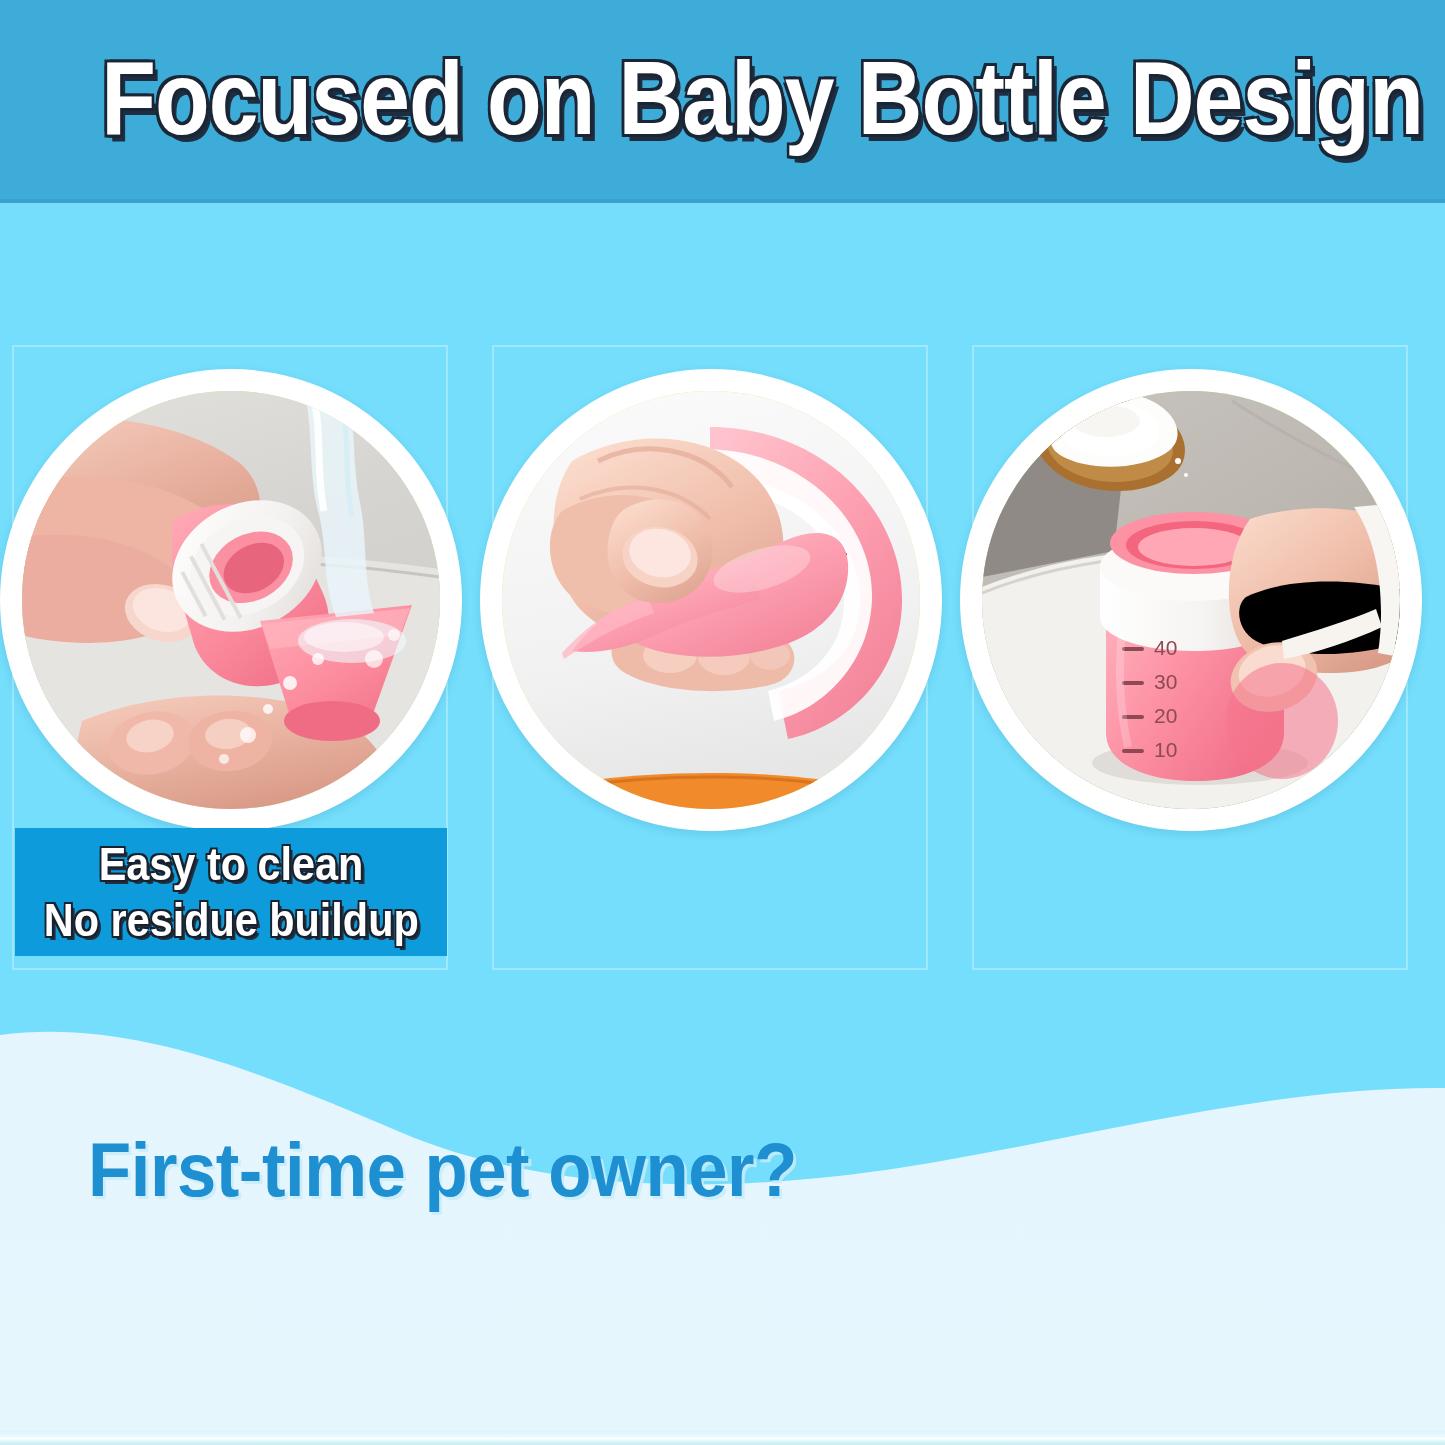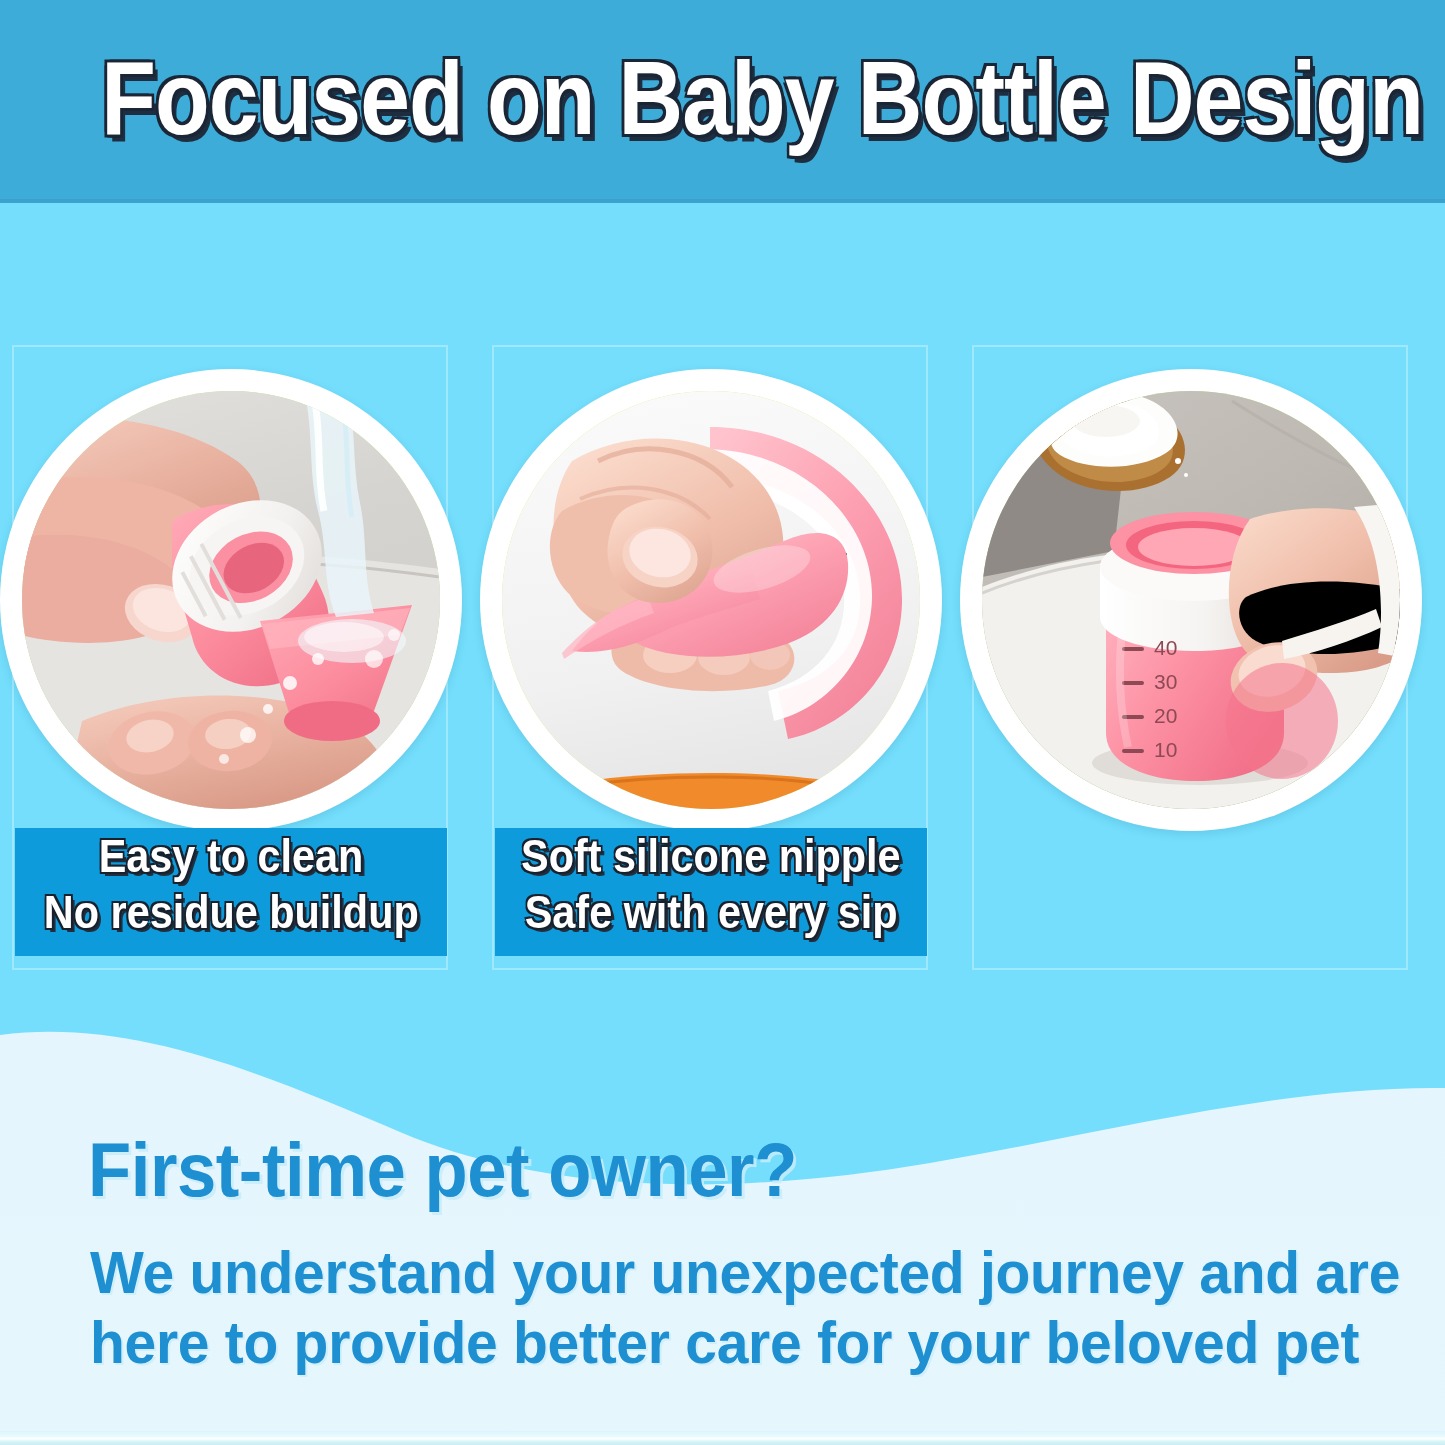--- a/index.html
+++ b/index.html
@@ -141,20 +141,21 @@
   .caption {
     position: absolute;
     left: 1px;
     top: 481px;
     width: 432px;
     height: 128px;
     background: #0d9bdb;
     display: flex;
     flex-direction: column;
     align-items: center;
+    justify-content: center;
   }
   .caption-line {
     font-family: "Liberation Sans Narrow", "Liberation Sans", sans-serif;
     font-weight: 700;
     font-size: 46px;
     line-height: 56px;
     color: #ffffff;
     white-space: nowrap;
     transform: scaleX(0.90);
     text-shadow:
@@ -370,24 +371,20 @@
 
               <path d="M136,112 C170,100 206,118 210,152 C214,186 190,212 156,212 C124,212 102,186 106,152 C110,126 118,118 136,112 Z" fill="url(#c2skin)"></path>
               <ellipse cx="158" cy="166" rx="38" ry="30" fill="#f7d3c6" transform="rotate(12 158 166)"></ellipse>
               <ellipse cx="158" cy="162" rx="31" ry="24" fill="#fde6df" transform="rotate(12 158 162)"></ellipse>
 
               <ellipse cx="260" cy="178" rx="50" ry="20" fill="#ffffff" opacity="0.28" transform="rotate(-16 260 178)"></ellipse>
             </g>
           </svg>
         </div>
       </div>
-      <div class="caption">
-        <span class="caption-line">Soft silicone nipple</span>
-        <span class="caption-line">Safe with every sip</span>
-      </div>
     </div>
 
     <div class="card card-3">
       <div class="photo-wrap">
         <div class="photo-ring"></div>
         <div class="photo">
           <svg width="418" height="418" viewBox="0 0 418 418">
             <defs>
               <linearGradient id="c3bg" x1="0" y1="0" x2="0.6" y2="1">
                 <stop offset="0" stop-color="#c9c5c0"></stop>
@@ -468,18 +465,14 @@
               <path d="M140,240 C136,280 138,320 146,356" stroke="#ffffff" stroke-width="8" fill="none" opacity="0.22"></path>
             </g>
           </svg>
         </div>
       </div>
     </div>
 
   </div>
 
   <div class="first-time">First-time pet owner?</div>
-  <div class="body-copy">
-    <span class="bline">We understand your unexpected journey and are</span>
-    <span class="bline">here to provide better care for your beloved pet</span>
-  </div>
 
 </div>
 
 </body></html>

